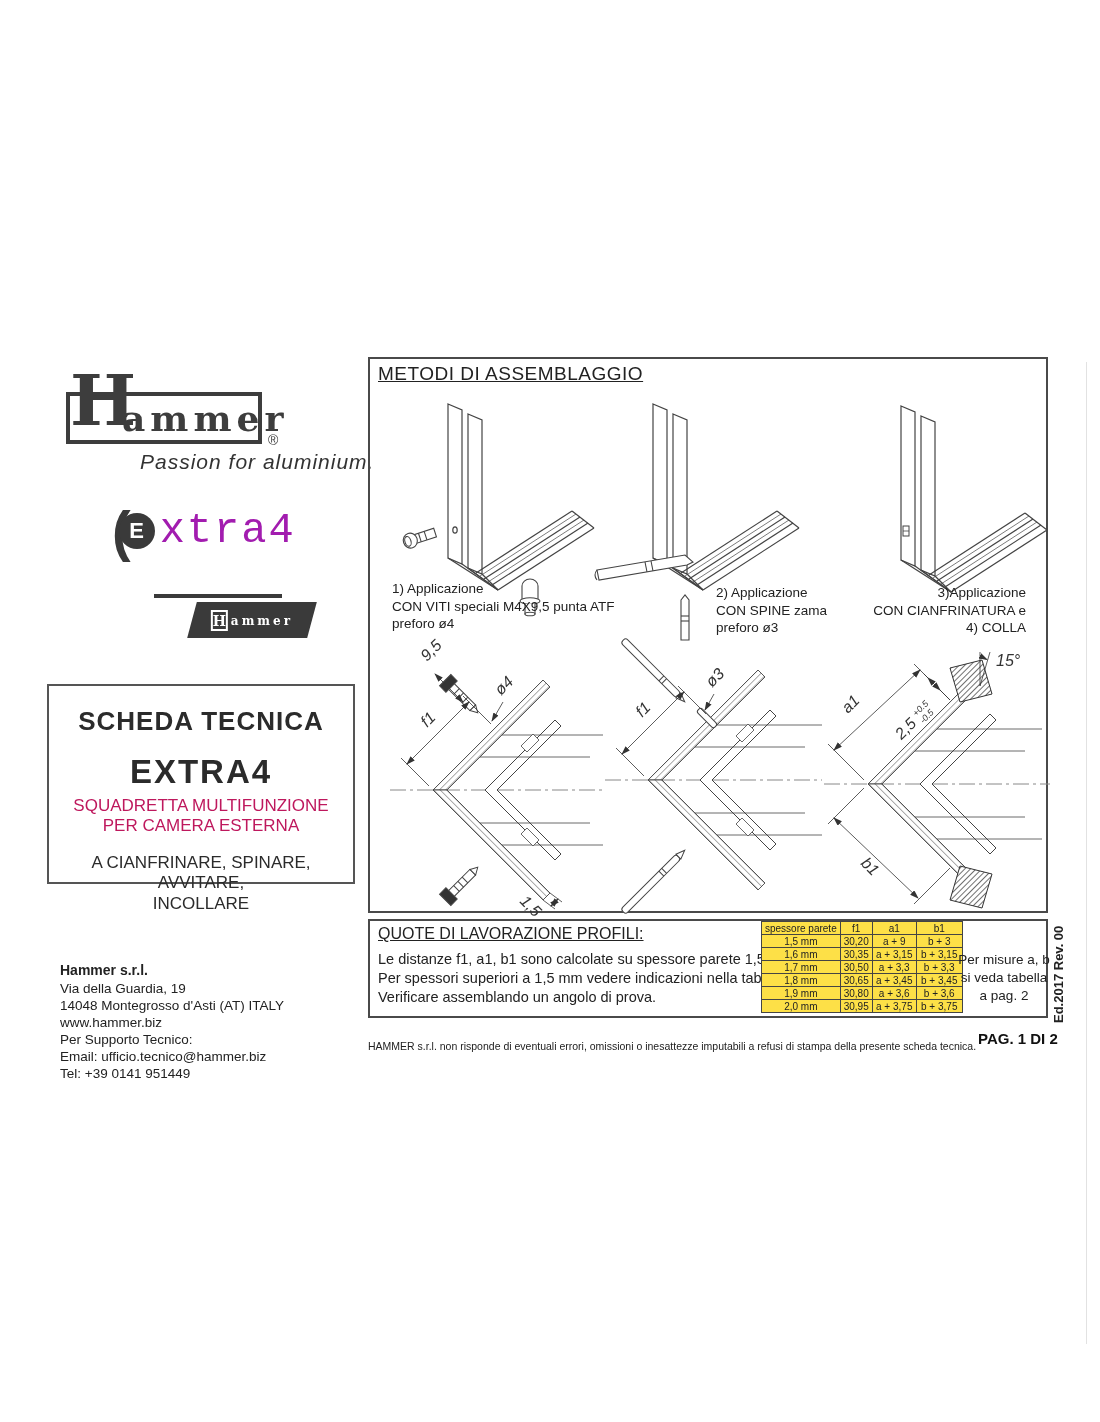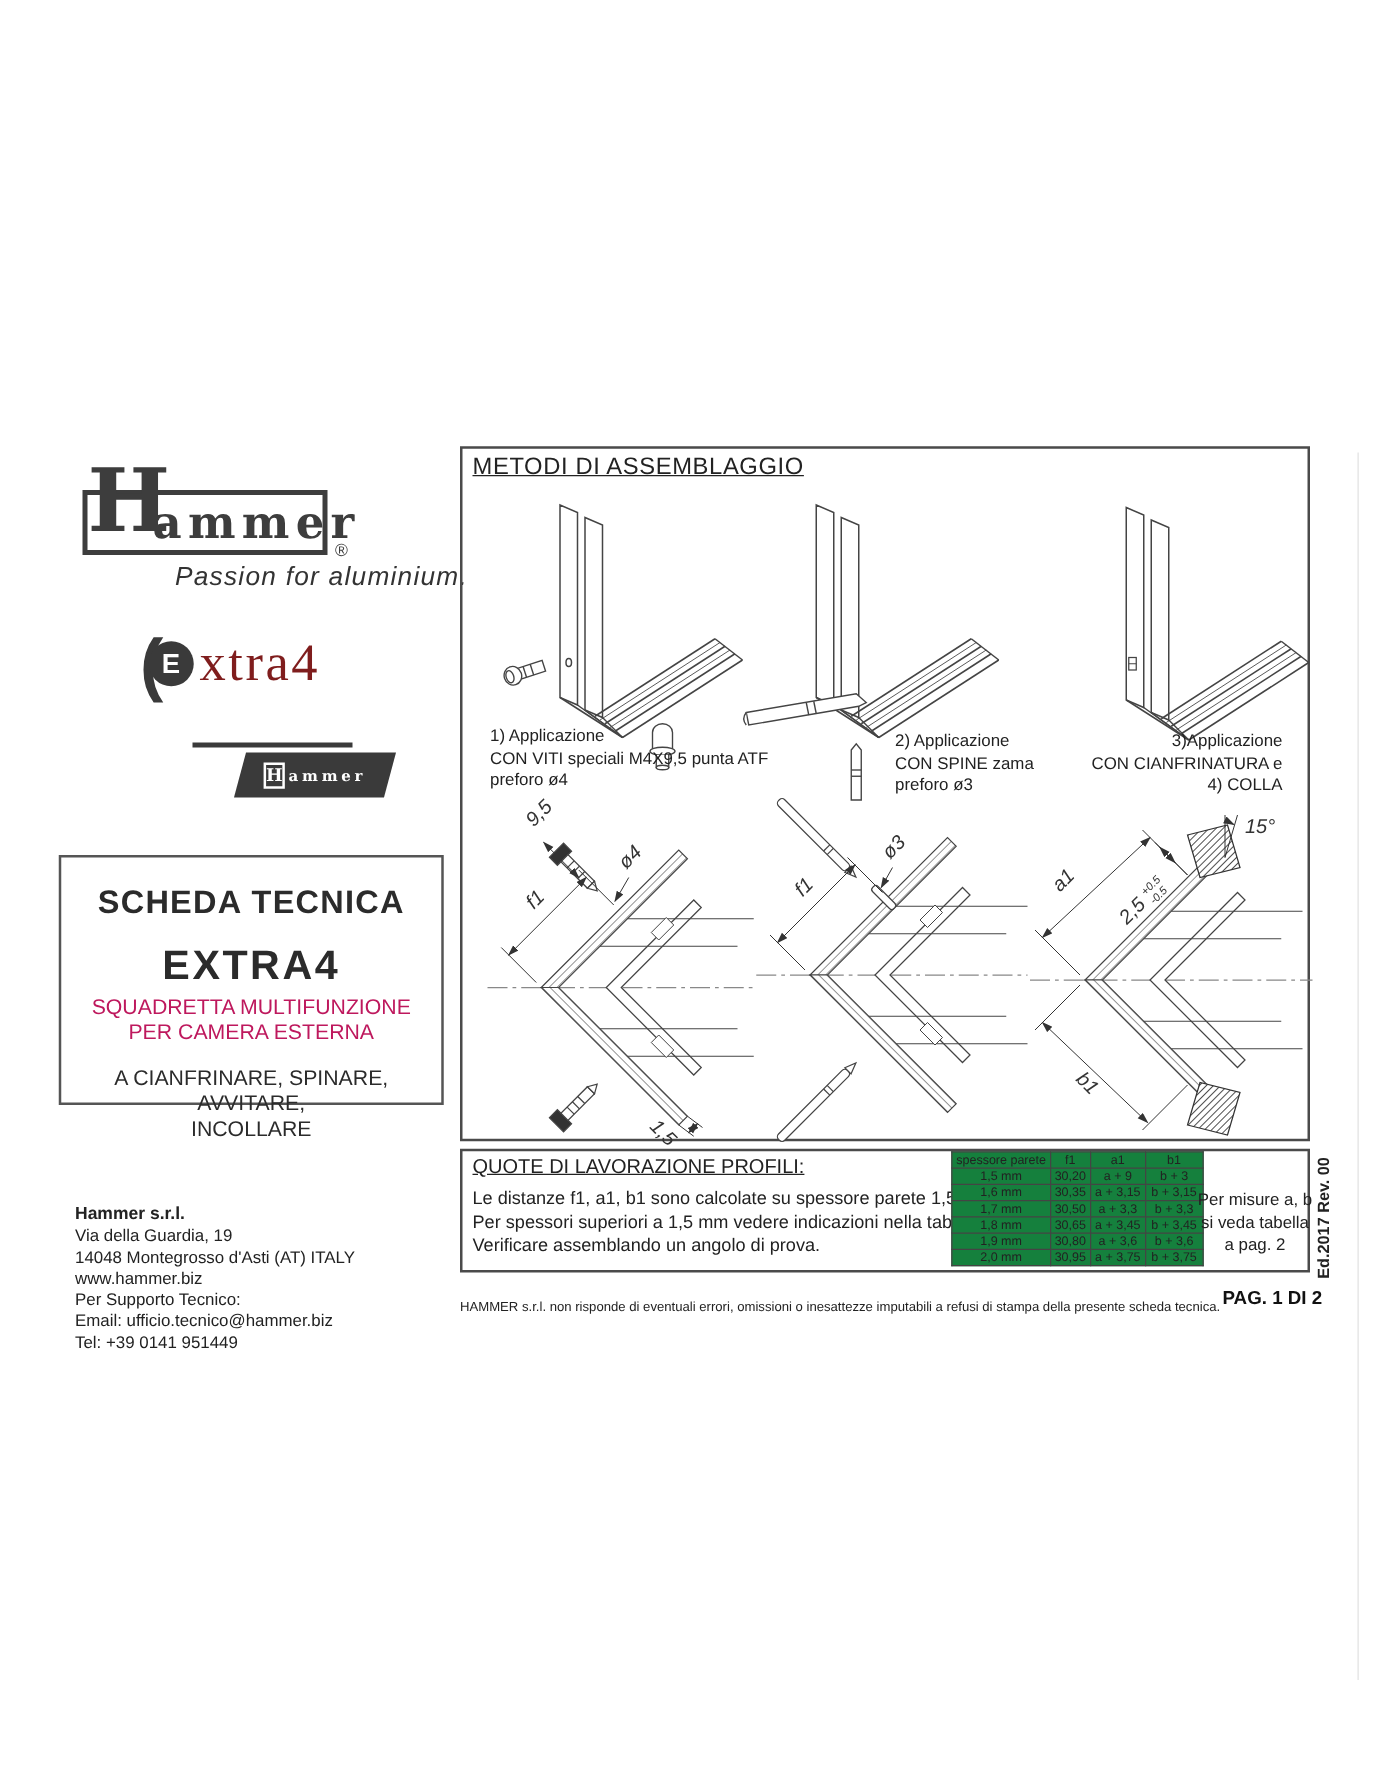--- a/index.html
+++ b/index.html
@@ -17,21 +17,21 @@
   .registered { left:268px; top:432px; font-size:14px; color:#3d3d3d; }
   .tagline { left:140px; top:450px; font-size:21px; font-style:italic; color:#333; letter-spacing:1px; }
 
   
   .extra4 { left:112px; top:500px; width:220px; height:150px; }
   .extra4-row { display:flex; align-items:center; height:62px; }
   .e-paren { font-size:56px; font-weight:600; color:#3a3a3a; line-height:56px; }
   .e-disc { width:36px; height:36px; background:#3a3a3a; border-radius:50%;
             margin-left:-12px; display:flex; align-items:center; justify-content:center; }
   .e-disc span { color:#fff; font-weight:bold; font-size:22px; }
-  .e-rest { font-size:42px; color:#7f1d1d; letter-spacing:2px; margin-left:5px; font-family:Liberation Serif, serif; }
+  .e-rest { font-size:42px; color:#a21caf; letter-spacing:2px; margin-left:5px; font-family:Liberation Mono, monospace; }
   .extra4-bar { position:absolute; left:42px; top:94px; width:128px; height:4px; background:#3a3a3a; }
   .extra4-badge { position:absolute; left:80px; top:102px; width:120px; height:36px; background:#3a3a3a;
                   transform:skewX(-15deg); display:flex; align-items:center; justify-content:center; }
   .badge-inner { transform:skewX(15deg); display:flex; align-items:center; }
   .badge-h { border:2px solid #fff; color:#fff; font-weight:bold; font-size:14px; width:17px; height:21px;
              display:flex; align-items:center; justify-content:center; font-family:"DejaVu Serif", serif; }
   .badge-rest { color:#fff; font-weight:bold; font-size:12px; letter-spacing:3px; margin-left:3px;
                 font-family:"DejaVu Serif", serif; }
 
   
@@ -49,21 +49,21 @@
   .assembly-box { left:368px; top:357px; width:680px; height:556px; border:2px solid #4a4a4a; }
   .metodi-title { left:378px; top:363px; font-size:19px; color:#222; text-decoration:underline; letter-spacing:0.5px; }
   .caption { font-size:13.5px; line-height:1.3; color:#222; }
   .caption.right { text-align:right; }
 
   
   .quote-box { left:368px; top:919px; width:680px; height:99px; border:2px solid #4a4a4a; }
   .quote-title { left:378px; top:925px; font-size:16px; color:#222; text-decoration:underline; }
   .quote-text { left:378px; top:950px; font-size:14.5px; line-height:1.3; color:#222; }
 
-  table.profili { position:absolute; left:761px; top:921px; border-collapse:collapse; font-size:10px; color:#222; background:#15803d; }
+  table.profili { position:absolute; left:761px; top:921px; border-collapse:collapse; font-size:10px; color:#222; background:#fde047; }
   table.profili th, table.profili td { border:1px solid #444; font-weight:normal; text-align:center;
       height:13px; padding:0 3px; white-space:nowrap; }
   .col-sp { width:74px; } .col-f1 { width:26px; } .col-a1 { width:44px; } .col-b1 { width:46px; }
 
   .side-note { left:950px; top:951px; width:108px; text-align:center; font-size:13.5px; line-height:1.35; color:#222; }
 
   .edition { left:1051px; top:911px; height:112px; writing-mode:vertical-rl; transform:rotate(180deg);
              font-weight:bold; font-size:13px; color:#222; white-space:nowrap; }
 
   .footer-line { left:368px; font-size:10.5px; color:#222; width:640px; }

